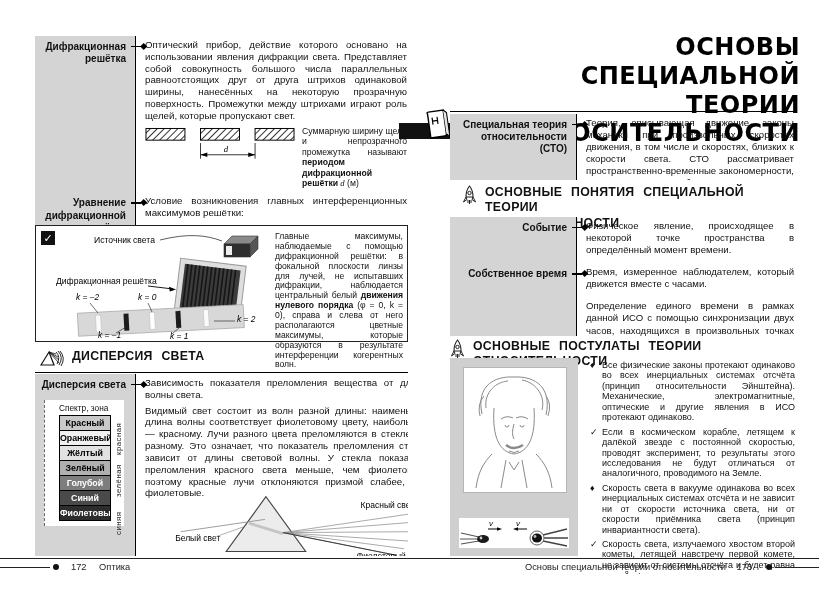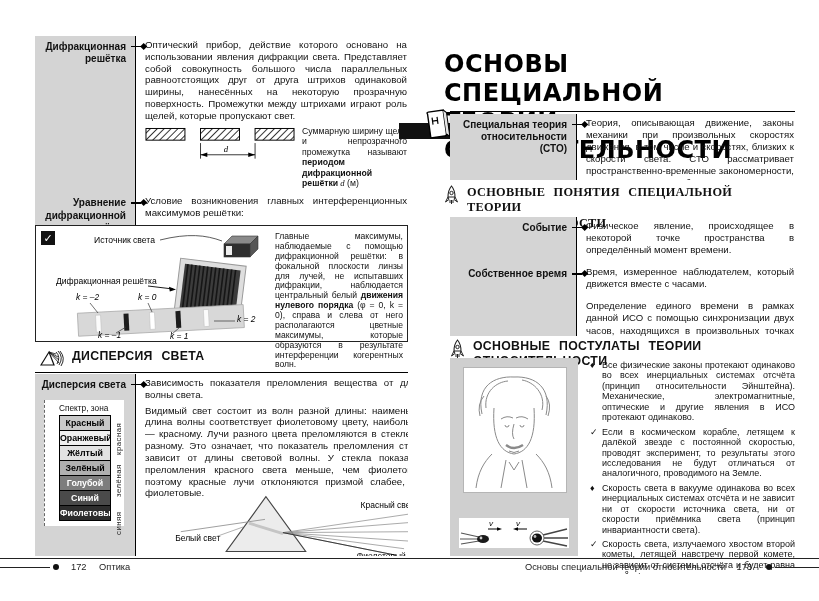--- a/index.html
+++ b/index.html
@@ -56,28 +56,28 @@
   .zone.z2{top:58px;height:46px;}
   .zone.z3{top:100px;height:46px;}
   .prismfig{margin:-12px 0 0 26px;display:block;}
   
   .footrule{position:absolute;left:0;top:558px;width:819px;height:1.4px;background:#222;}
   .foot{position:absolute;top:562px;font-size:9.3px;color:#222;}
   .foot .pg{font-weight:normal;margin:3px 10px 0 8px;}
   .fline{position:absolute;top:567px;height:1.3px;background:#222;}
   .fdot{position:absolute;top:564px;width:6px;height:6px;border-radius:50%;background:#111;}
   
-  #rp-title{position:absolute;left:444px;top:50px;width:356px;text-align:left;
+  #rp-title{position:absolute;left:444px;top:33px;width:356px;text-align:right;
             font-family:"DejaVu Sans",sans-serif;font-weight:bold;font-size:24px;
             line-height:1.2;letter-spacing:0.5px;word-spacing:9px;color:#000;}
   #rp-rule{position:absolute;left:450px;top:111px;width:345px;height:1px;background:#000;}
   #entry-sto{left:450px;top:114px;width:345px;height:66px;}
   #book-strip{position:absolute;left:399px;top:123px;width:52px;height:16px;background:#111;}
   #book-icon{position:absolute;left:421px;top:106px;}
-  #section-concepts{left:444px;top:185px;width:345px;font-family:Liberation Serif, serif;}
+  #section-concepts{left:462px;top:185px;width:345px;}
   #concepts{left:450px;top:217px;width:345px;height:119px;}
   #concepts .para{margin-bottom:3px;}
   #section-postulates{left:450px;top:339px;width:345px;}
   #postulates{position:absolute;left:450px;top:358px;width:345px;height:198px;display:flex;}
   .graybox{flex:0 0 128px;background:#cfcfcf;position:relative;}
   .portrait{position:absolute;left:13px;top:9px;width:102px;height:124px;background:#fff;
             border:1px solid #b5b5b5;}
   .cometbox{position:absolute;left:9px;bottom:8px;width:110px;height:30px;background:#fff;}
   .plist{flex:1 1 auto;margin:0;padding:2px 0 0 12px;list-style:none;}
   .plist li{position:relative;padding-left:12px;margin-bottom:4px;font-size:9px;

